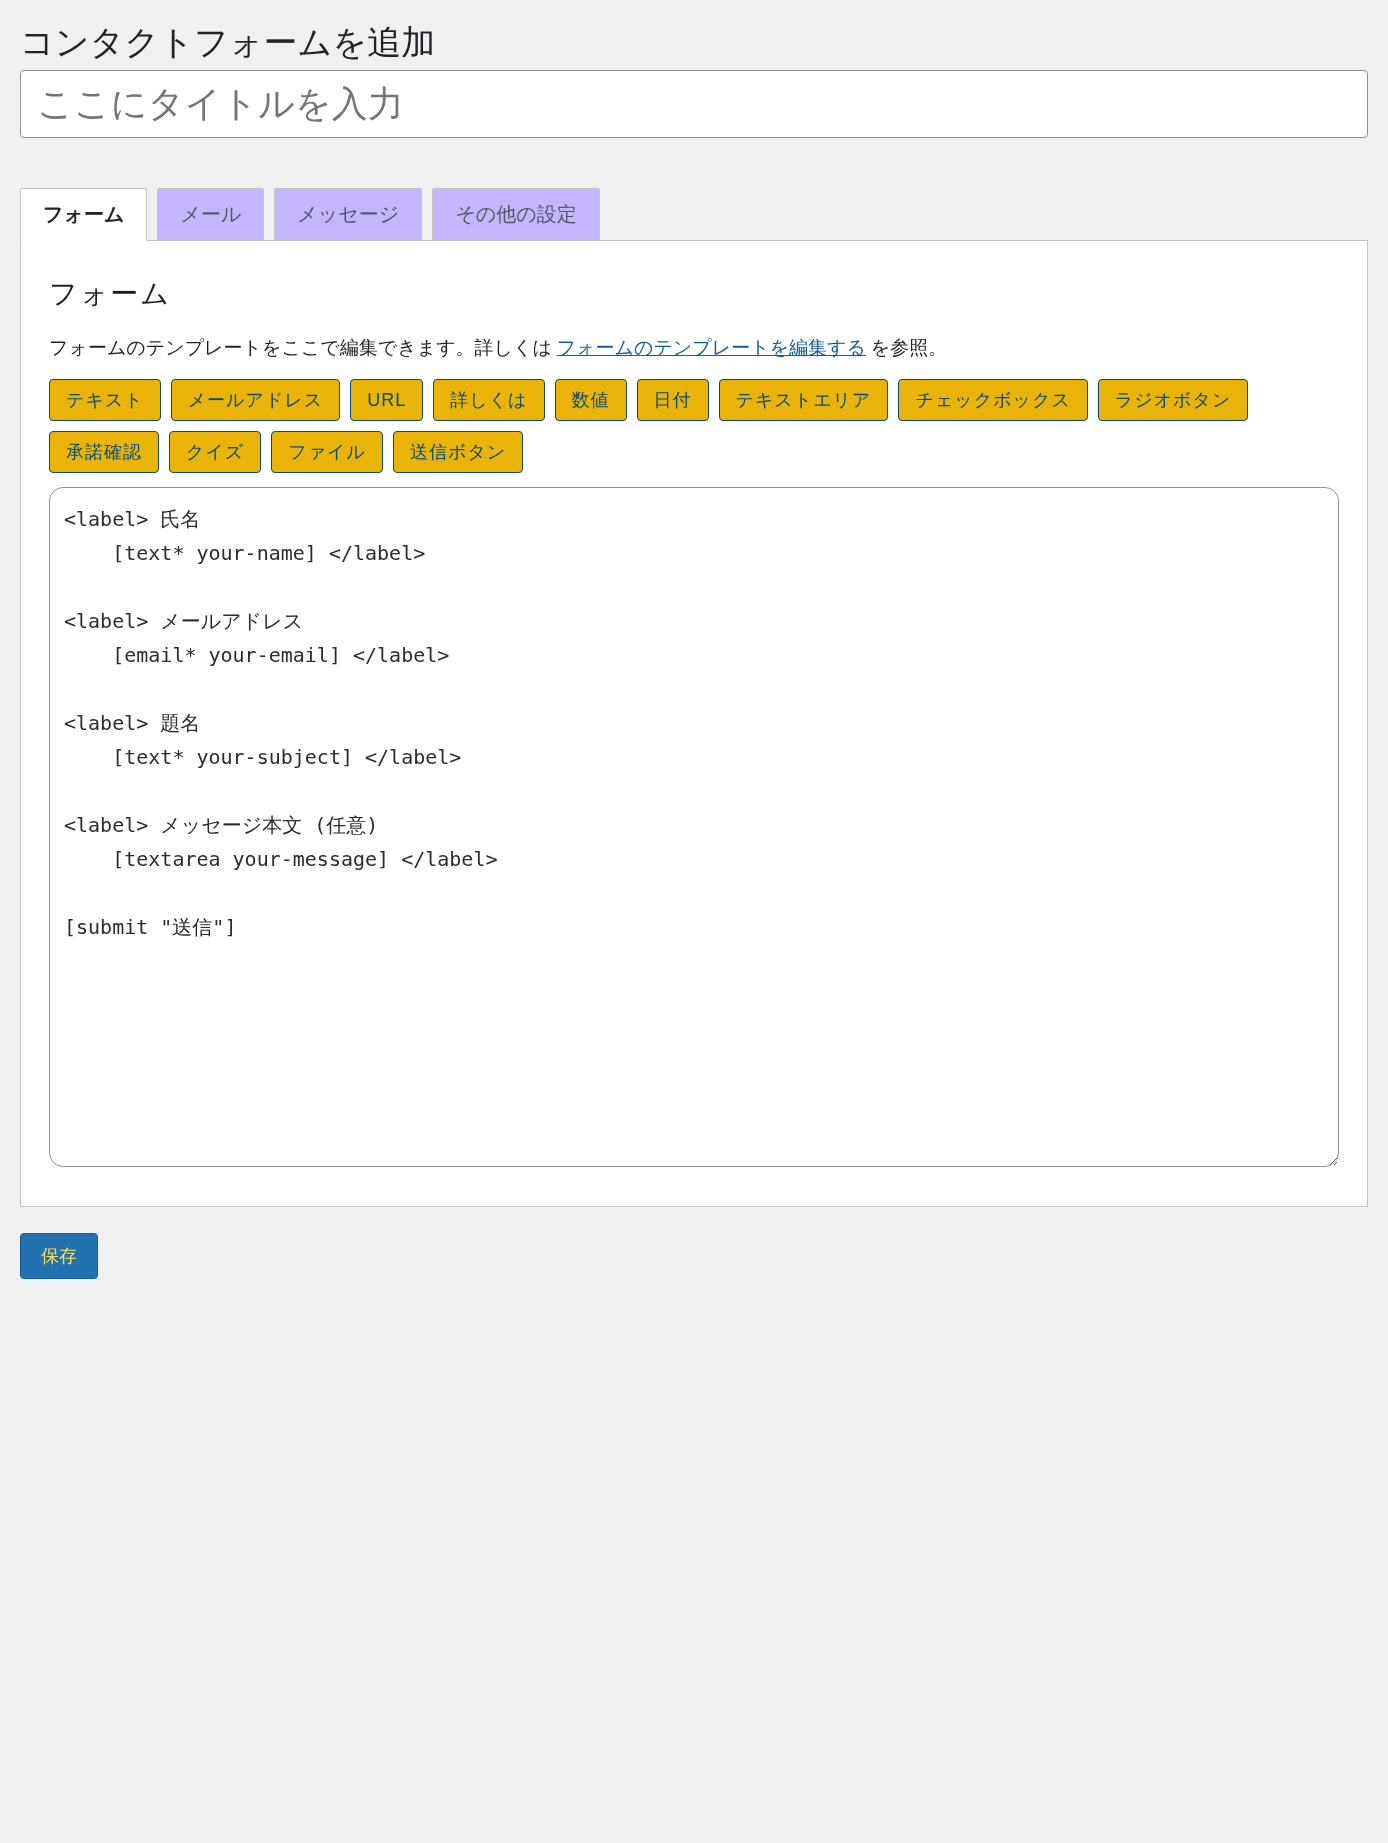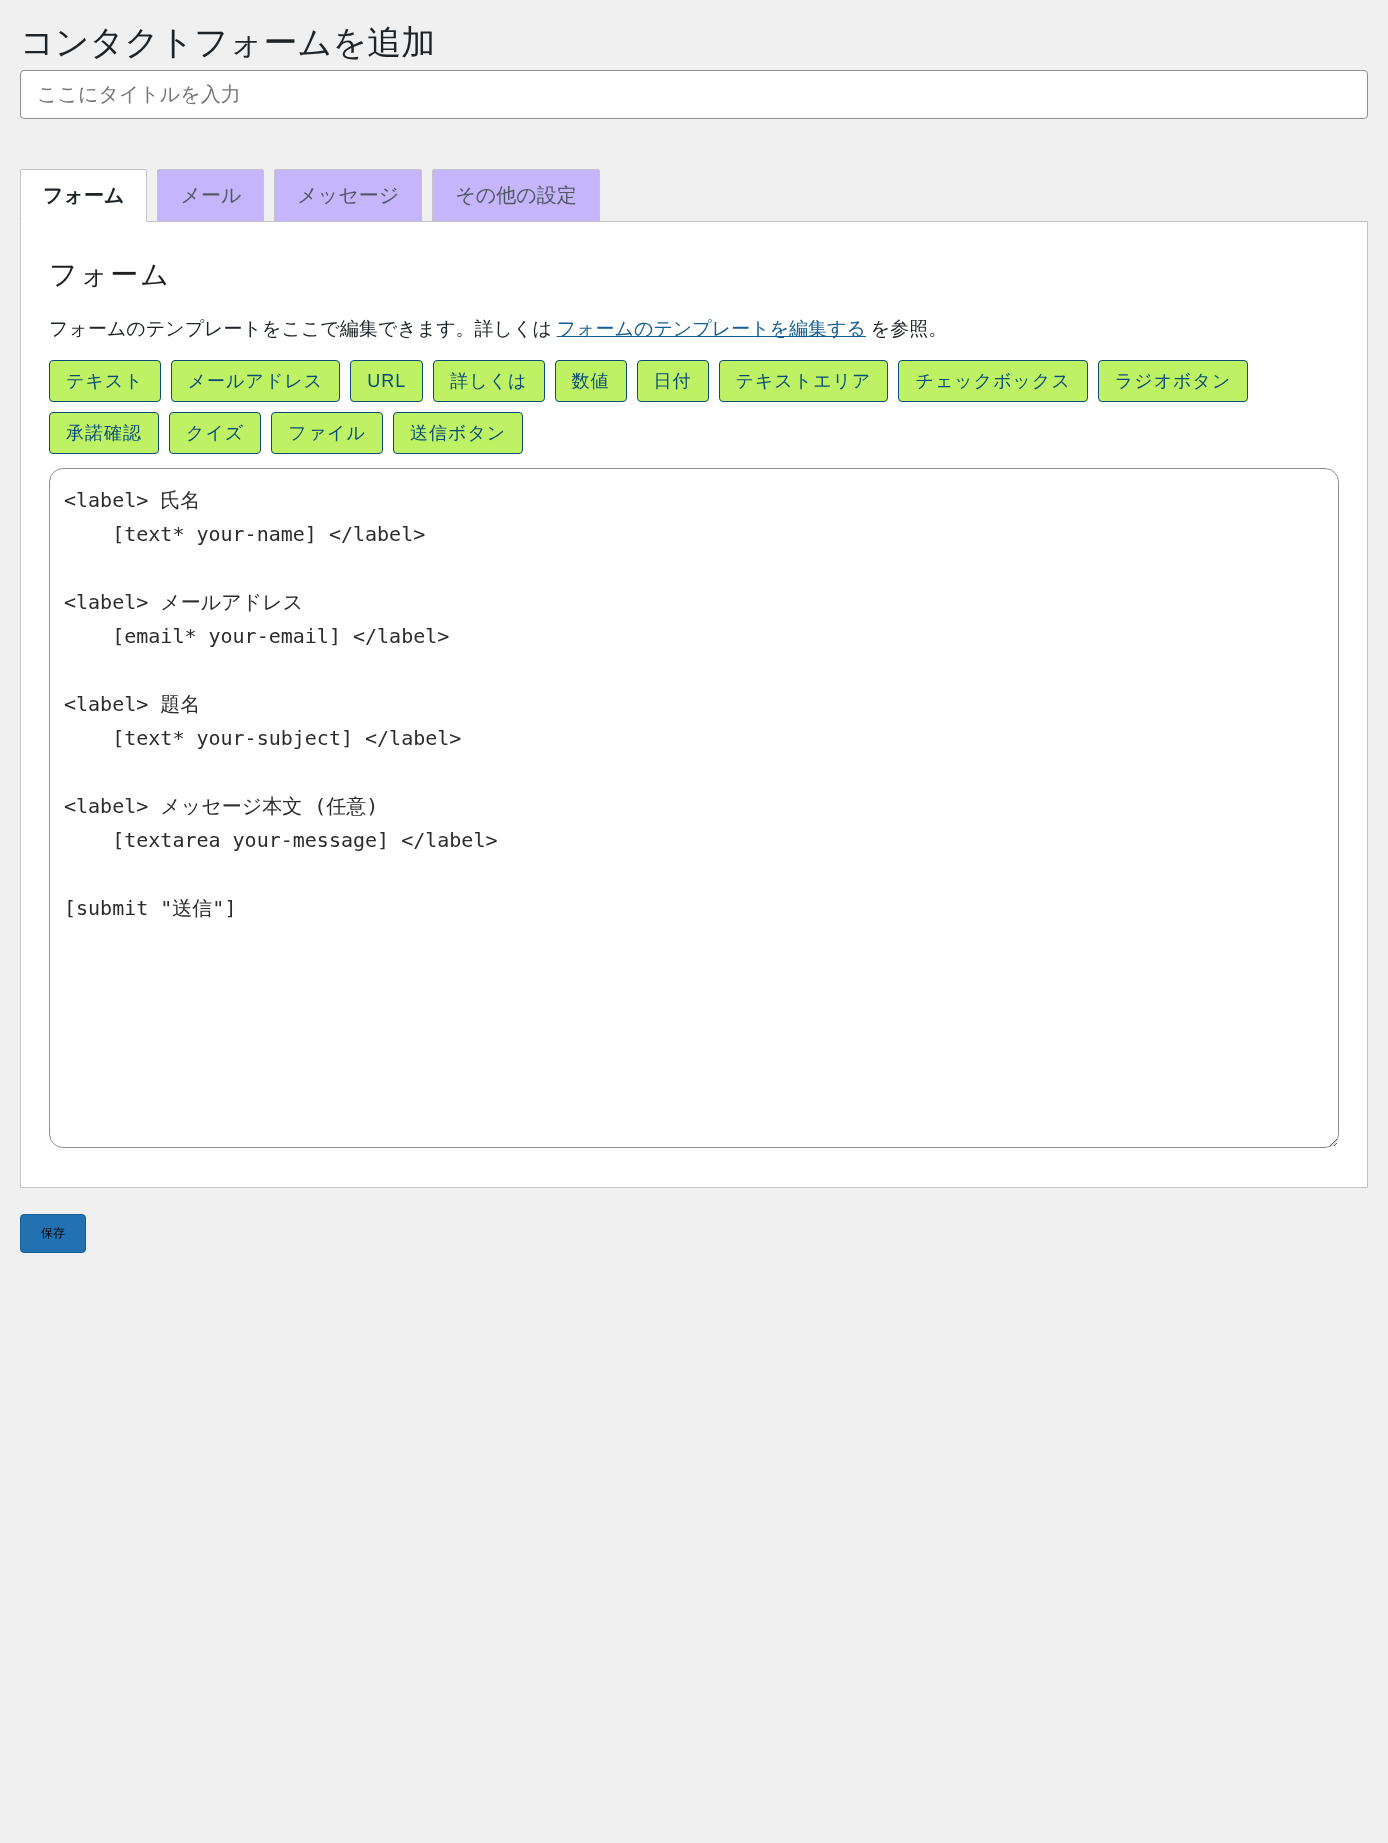--- a/index.html
+++ b/index.html
@@ -12,21 +12,21 @@
     }
     .page-title {
       font-size: 34px;
       font-weight: 400;
       margin-bottom: 4px;
       color: #1d2327;
     }
     .title-input {
       width: 100%;
       padding: 12px 16px;
-      font-size: 20px;
+      font-size: 36px;
       border: 1px solid #8c8f94;
       border-radius: 4px;
       background: #fff;
       color: #2c3338;
       margin-bottom: 50px;
     }
     .title-input::placeholder { color: #757575; }
     .tabs-wrapper {
       position: relative;
     }
@@ -75,21 +75,21 @@
     }
     .tag-buttons {
       display: flex;
       flex-wrap: wrap;
       gap: 10px;
       margin-bottom: 14px;
     }
     .tag-btn {
       padding: 8px 16px;
       border: 1px solid #0a4b78;
-      background: #bef264;
+      background: #eab308;
       color: #0a4b78;
       border-radius: 4px;
       font-size: 18px;
       cursor: pointer;
       letter-spacing: 1px;
     }
     .form-textarea {
       width: 100%;
       min-height: 680px;
       padding: 14px;
@@ -98,24 +98,24 @@
       line-height: 1.7;
       border: 1px solid #8c8f94;
       border-radius: 14px;
       resize: vertical;
       color: #2c2c2c;
     }
     .save-btn {
       margin-top: 26px;
       padding: 10px 20px;
       background: #2271b1;
-      color: #000000;
+      color: #fde047;
       border: 1px solid #135e96;
       border-radius: 4px;
-      font-size: 12px;
+      font-size: 18px;
       cursor: pointer;
     }
   </style>
 </head>
 <body>
 
 
 
 <h1 class="page-title">コンタクトフォームを追加</h1>
 

